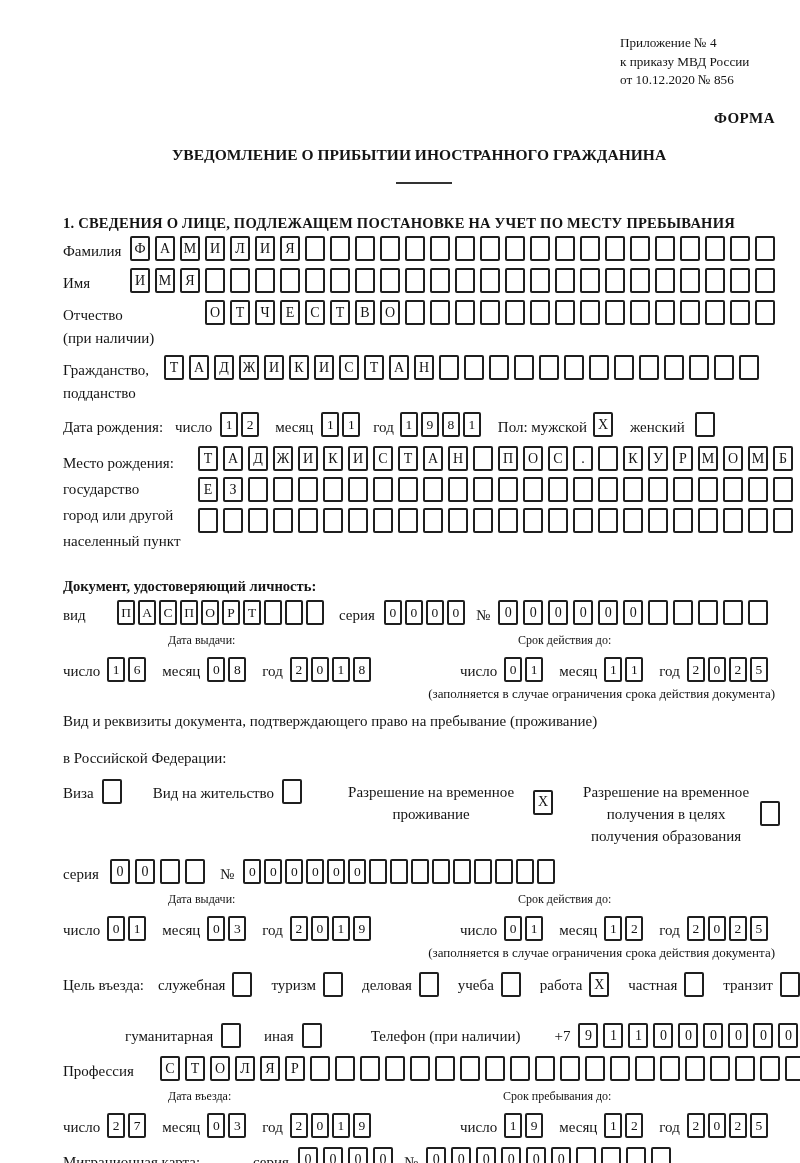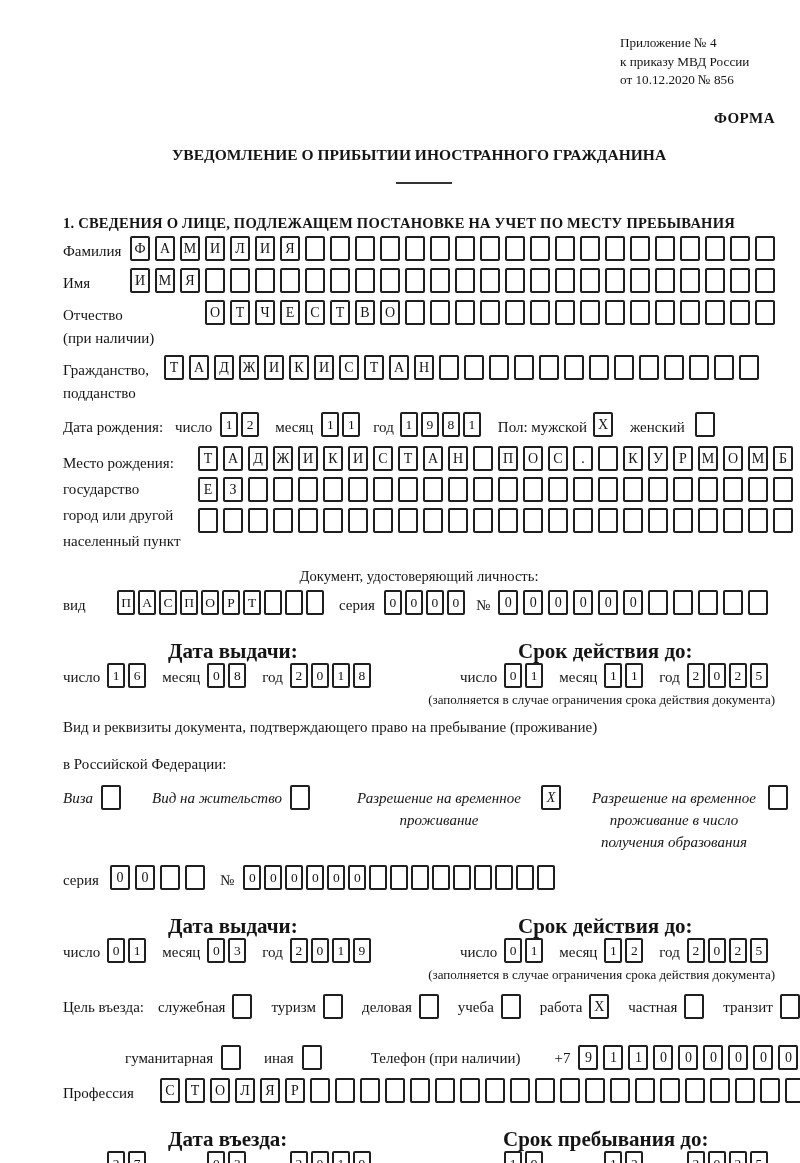--- a/index.html
+++ b/index.html
@@ -38,41 +38,41 @@
   .lw-citizenship{width:101px;}
   .lw-birthplace{width:135px;}
   .lw-profession{width:97px;}
   .lw-doc{width:54px;}
   .lw-mig{width:150px;}
   .stack>div{margin-bottom:6px;}
   .stack>div:last-child{margin-bottom:0;}
 
   .inline-lbl{padding-top:4px;line-height:23px;flex:0 0 auto;}
 
-  .doc-heading{width:712px;text-align:center;font-weight:normal;font-size:14.6px;margin-top:14px;}
+  .doc-heading{width:712px;font-weight:bold;font-size:14.6px;margin-top:24px;}
 
   
-  .heads-row{position:relative;height:22px;margin-top:22px;font-size:21px;font-weight:bold;}
+  .heads-row{position:relative;height:22px;margin-top:6px;font-size:12px;}
   .heads-row .h1{position:absolute;left:105px;top:0;}
   .heads-row .h2{position:absolute;left:455px;top:0;}
   .dates-row{position:relative;height:26px;margin-top:2px;}
   .dgroup{position:absolute;top:0;display:flex;align-items:flex-start;}
   .dgroup.g1{left:0;}
   .dgroup.g2{left:397px;}
   .dgroup .inline-lbl{padding-top:3px;}
   .dgroup .cells{margin:0 0 0 7px;}
   .dgroup .ml{margin-left:13px;}
 
   .note-line{width:712px;text-align:right;font-size:13px;margin-top:3px;}
 
   .plain{margin-top:8px;line-height:1.5;}
 
   
   .opts-row{display:flex;align-items:flex-start;margin-top:8px;}
-  .opt{display:flex;align-items:flex-start;font-style:italic;}
+  .opt{display:flex;align-items:center;}
   .opt .olabel{padding-top:4px;line-height:22px;}
   .opt .cells{margin-left:8px;margin-top:2px;}
   .opt .centered{text-align:center;}
 
   
   .purpose-row{display:flex;align-items:flex-start;margin-top:10px;flex-wrap:nowrap;}
   .purpose-row .inline-lbl{padding-top:3px;}
   .purpose-row .cells{margin:0 0 0 7px;}
   .popt{display:flex;align-items:flex-end;margin-left:14px;}
   .popt:first-of-type{margin-left:8px;}
@@ -451,21 +451,21 @@
         <div>Разрешение на временное</div>
         <div>проживание</div>
       </div>
       <div class="cells">
           <span class="cell">X</span>
         </div>
     </div>
     <div class="opt" style="margin-left:22px;">
       <div class="olabel centered" style="width:172px;">
         <div>Разрешение на временное</div>
-        <div>проживание в число</div>
+        <div>получения в целях</div>
         <div>получения образования</div>
       </div>
       <div class="cells">
           <span class="cell"></span>
         </div>
     </div>
   </div>
 
   <div class="frow" style="margin-top:12px;">
     <div class="inline-lbl" style="width:47px;">серия</div>

